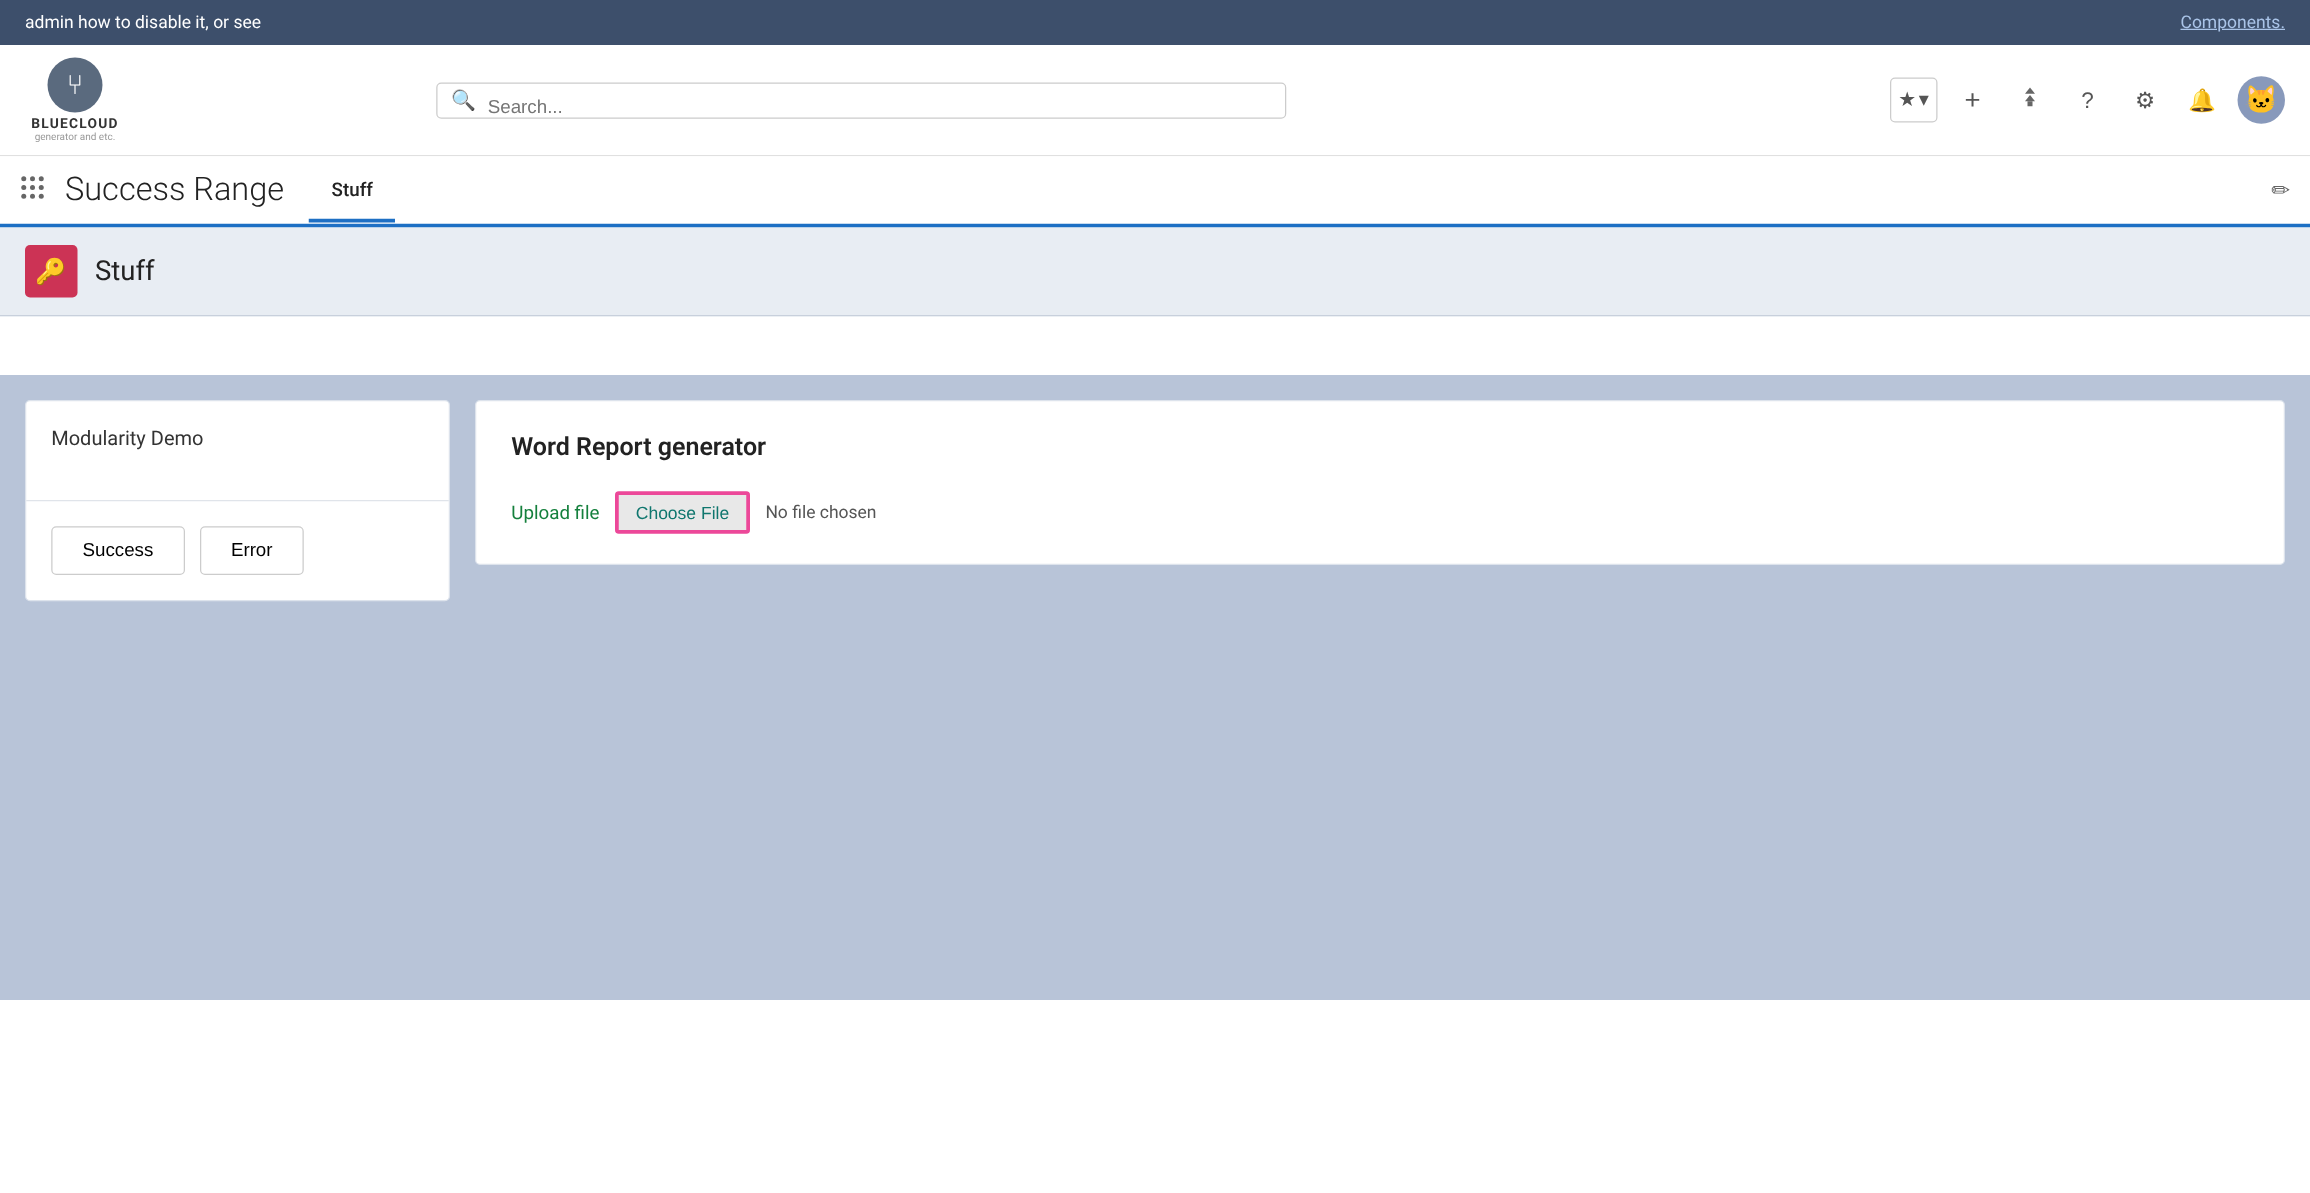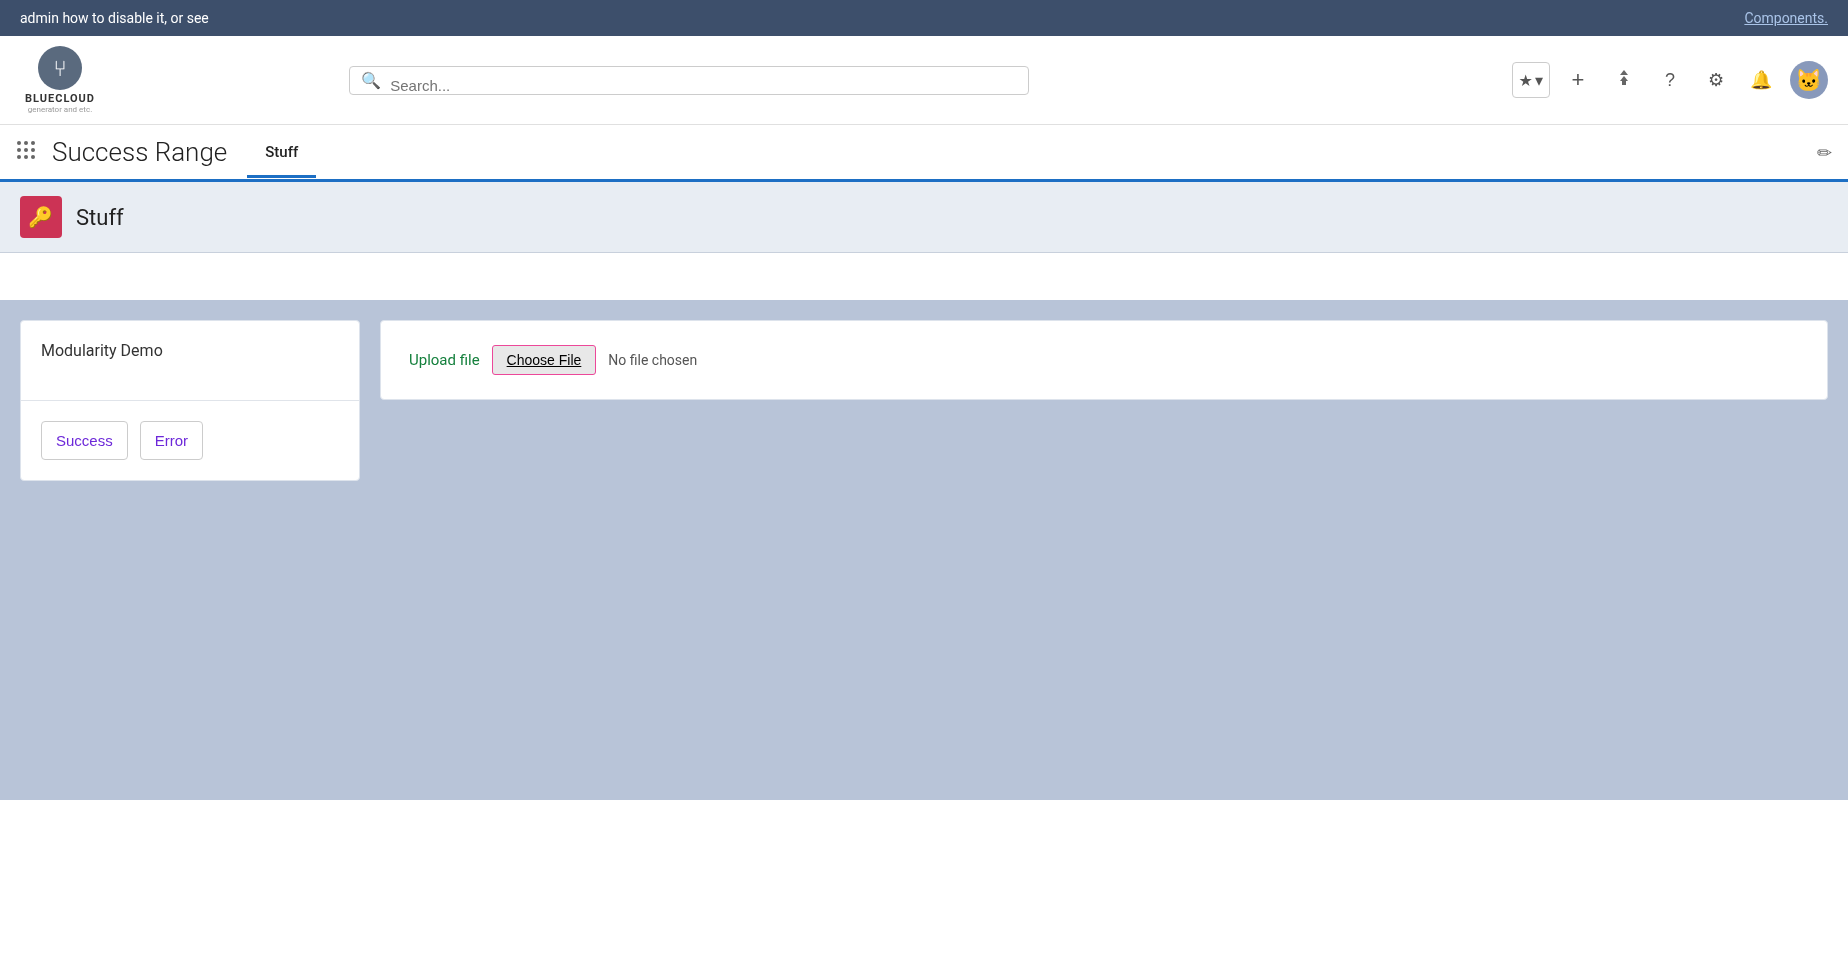--- a/index.html
+++ b/index.html
@@ -227,27 +227,27 @@
       border: none;
       border-top: 1px solid #e0e4ea;
       margin: 0;
     }
     .card-bottom {
       padding: 20px;
       display: flex;
       gap: 12px;
     }
     .btn-outline {
-      padding: 10px 14px;
+      padding: 10px 24px;
       border: 1px solid #ccc;
       background: #fff;
       border-radius: 4px;
       font-size: 15px;
       cursor: pointer;
-      color: #6d28d9;
+      color: #000000;
     }
 
     .card-right {
       flex: 1;
     }
     .card-right-inner {
       padding: 24px 28px;
     }
     .card-right-title {
       font-size: 20px;
@@ -260,26 +260,25 @@
       align-items: center;
       gap: 12px;
     }
     .upload-label {
       font-size: 15px;
       color: #15803d;
     }
     .choose-file-btn {
       padding: 6px 14px;
       background: #e8e8e8;
-      border: 1px solid #ec4899;
+      border: 3px solid #ec4899;
       border-radius: 3px;
       font-size: 14px;
       cursor: pointer;
-      color: #000000;
-      text-decoration: underline;
+      color: #0f766e;
     }
     .no-file-text {
       font-size: 14px;
       color: #555;
     }
   </style>
 </head>
 <body>
 
 <div class="top-banner">
@@ -371,20 +370,21 @@
     </div>
     <hr class="card-divider">
     <div class="card-bottom">
       <button class="btn-outline">Success</button>
       <button class="btn-outline">Error</button>
     </div>
   </div>
 
   <div class="card card-right">
     <div class="card-right-inner">
+      <div class="card-right-title">Word Report generator</div>
       <div class="upload-row">
         <label class="upload-label">Upload file</label>
         <button class="choose-file-btn">Choose File</button>
         <span class="no-file-text">No file chosen</span>
       </div>
     </div>
   </div>
 
 </div>
 

